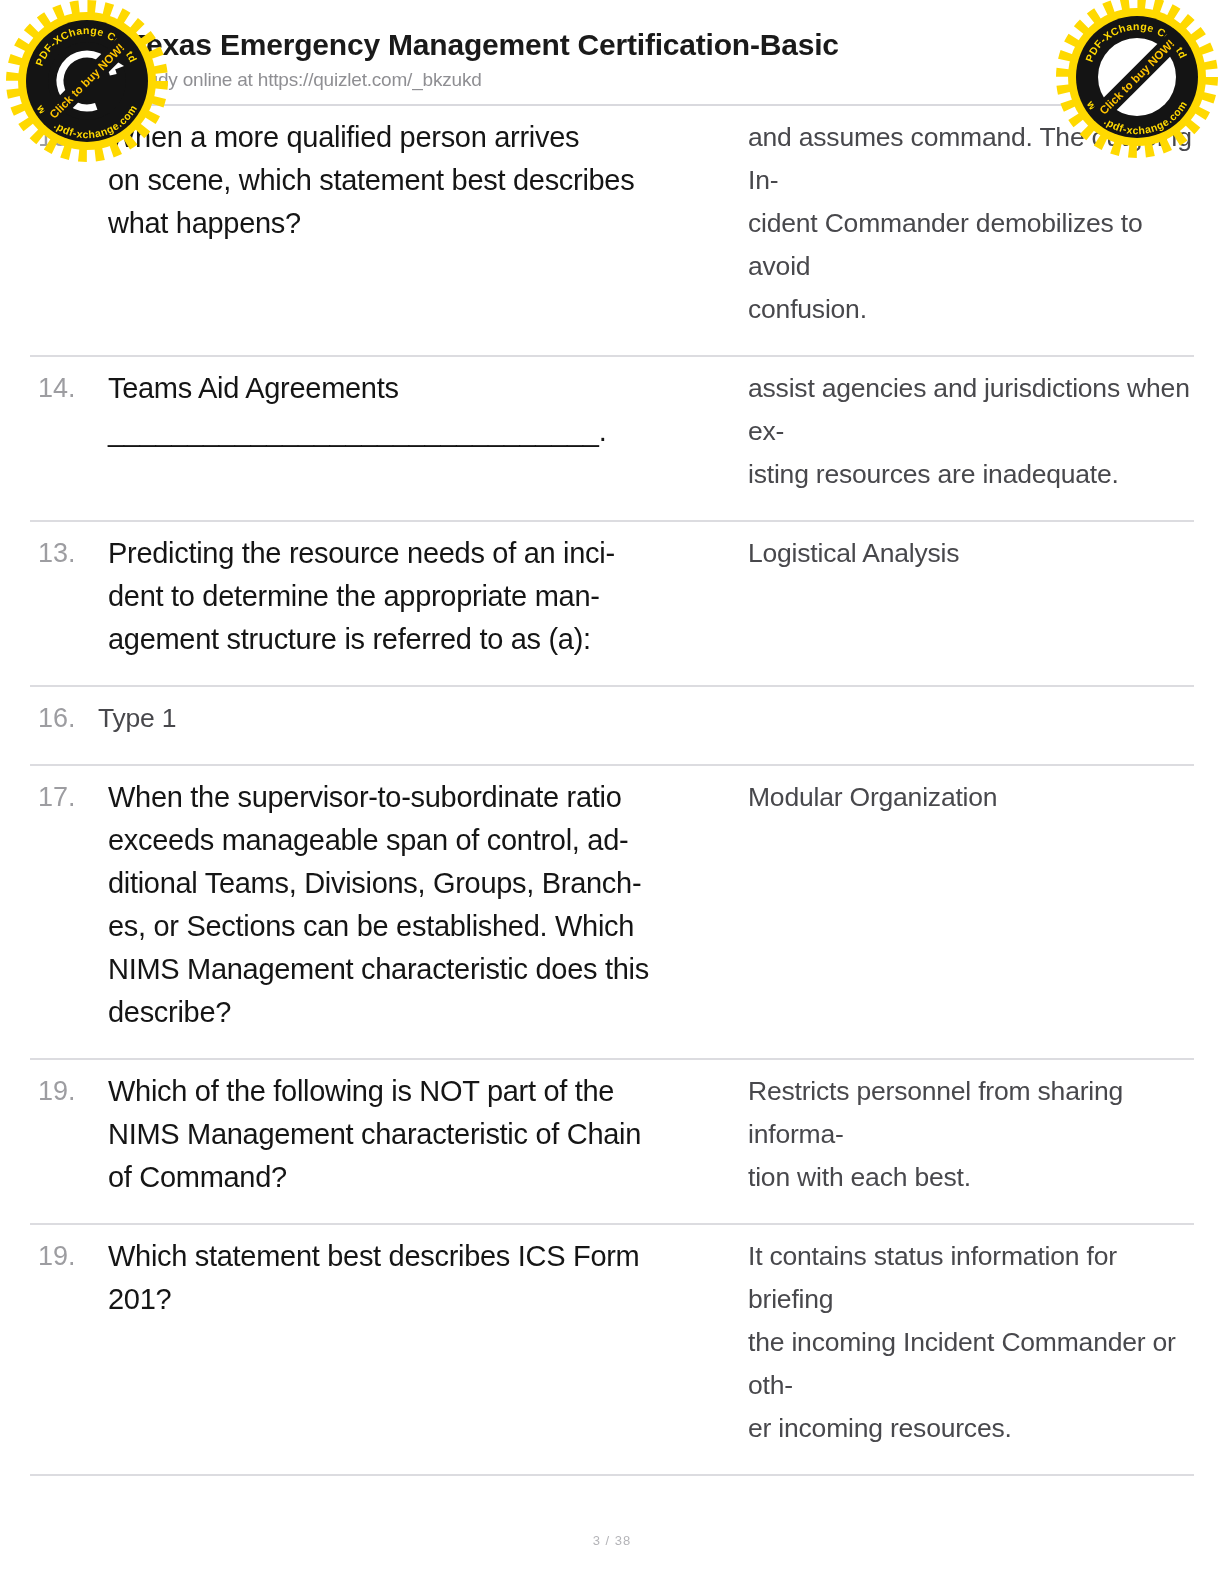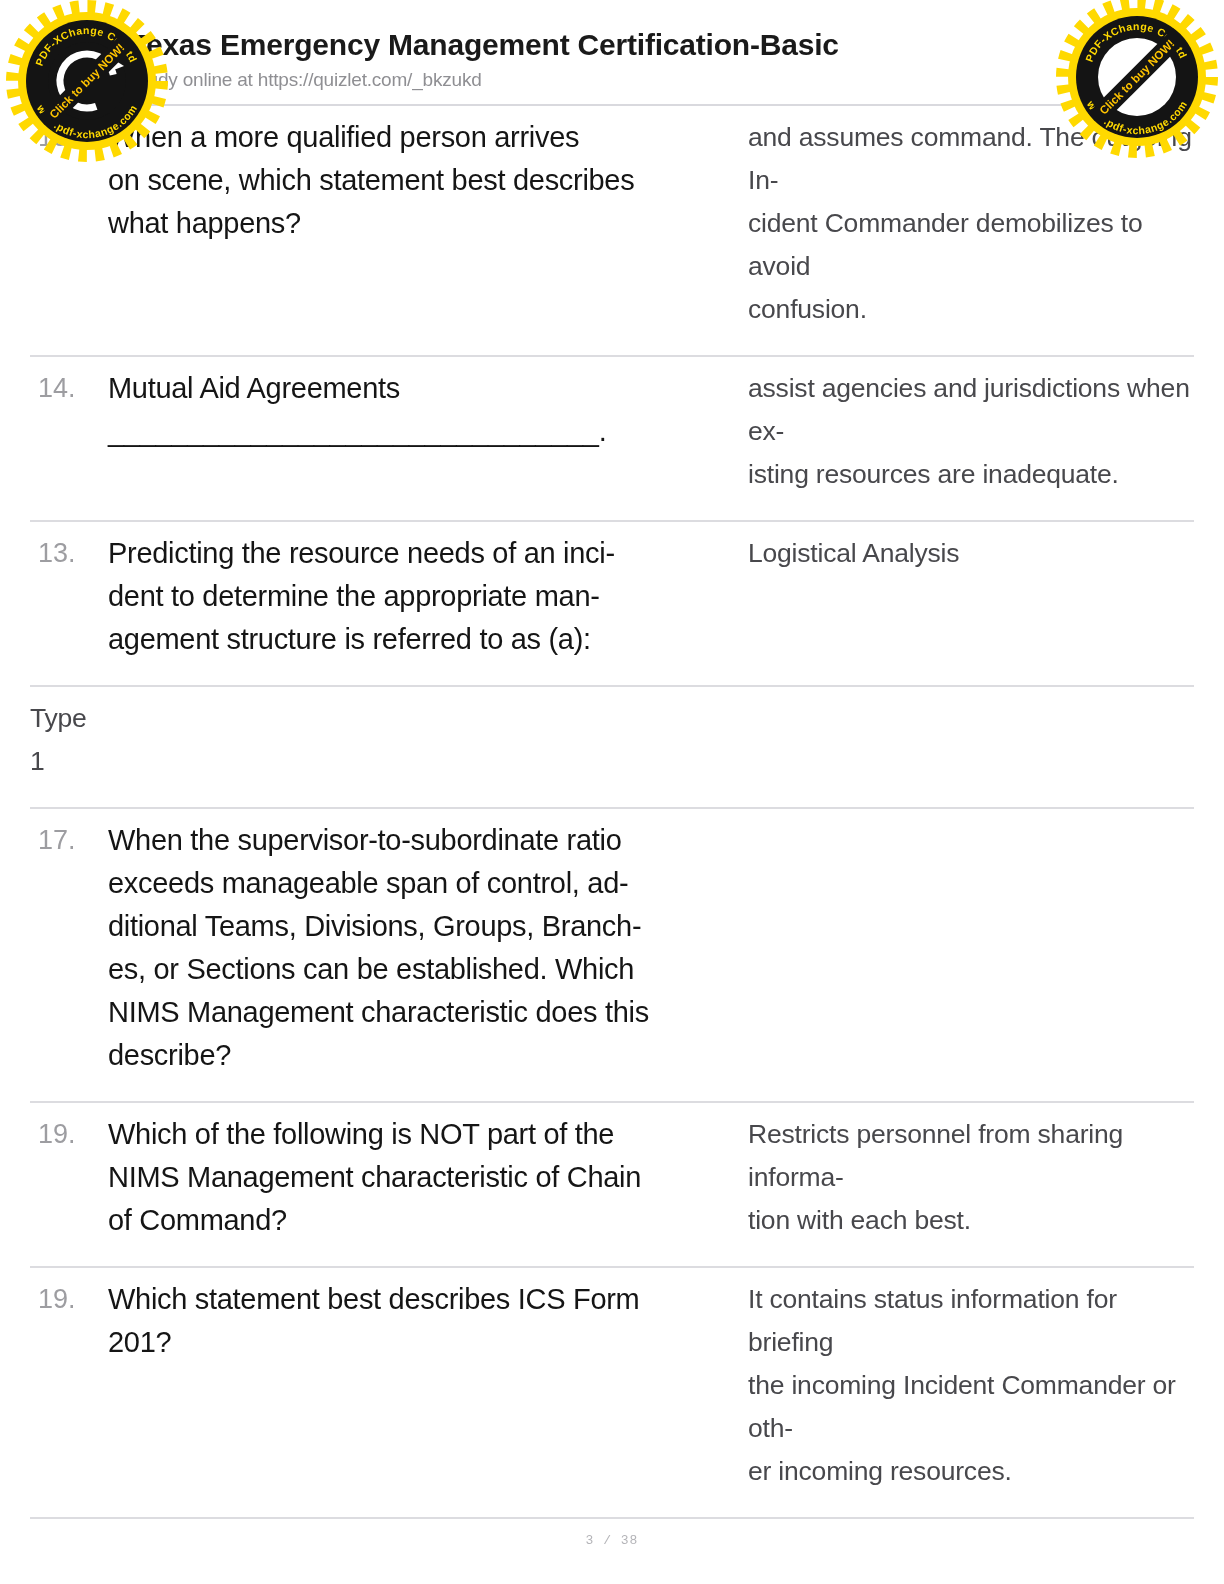--- a/index.html
+++ b/index.html
@@ -25,21 +25,21 @@
     border-bottom:2px solid #dcdce0;
     padding:10px 0 24px 0;
   }
   .q-num  { padding-left:8px; font-size:27px; font-weight:300; color:#9d9da1; line-height:43px; }
   .q-text { padding-left:10px; padding-right:14px; font-size:29px; color:#151515; line-height:43px; white-space:pre-line; letter-spacing:-0.3px; }
   .a-text { font-size:26.5px; font-weight:300; color:#48484c; line-height:43px; white-space:pre-line; letter-spacing:-0.2px; }
 
   
   .page-footer {
     position:absolute; bottom:36px; left:0; width:100%;
-    text-align:center; font-size:13px; color:#b4b4b8; letter-spacing:1px;font-family:Liberation Mono, monospace;
+    text-align:center; font-size:13px; color:#b4b4b8; letter-spacing:1px;
   }
 
   
   .watermark { position:absolute; width:170px; height:170px; z-index:10; }
   .wm-left  { top:-4px; left:2px; }
   .wm-right { top:-8px; left:1052px; }
 </style>
 </head>
 <body>
 
@@ -59,46 +59,48 @@
       <div class="q-text">When a more qualified person arrives
 on scene, which statement best describes
 what happens?</div>
       <div class="a-text">and assumes command. The outgoing In-
 cident Commander demobilizes to avoid
 confusion.</div>
     </div>
 
     <div class="qa-row">
       <div class="q-num">14.</div>
-      <div class="q-text">Mutual Aid Agreements
+      <div class="q-text">Teams Aid Agreements
 _______________________________.</div>
       <div class="a-text">assist agencies and jurisdictions when ex-
 isting resources are inadequate.</div>
     </div>
 
     <div class="qa-row">
       <div class="q-num">13.</div>
       <div class="q-text">Predicting the resource needs of an inci-
 dent to determine the appropriate man-
 agement structure is referred to as (a):</div>
       <div class="a-text">Logistical Analysis</div>
     </div>
 
     <div class="qa-row">
+      <div class="q-num">16.</div>
       <div class="a-text">Type 1</div>
     </div>
 
     <div class="qa-row">
       <div class="q-num">17.</div>
       <div class="q-text">When the supervisor-to-subordinate ratio
 exceeds manageable span of control, ad-
 ditional Teams, Divisions, Groups, Branch-
 es, or Sections can be established. Which
 NIMS Management characteristic does this
 describe?</div>
+      <div class="a-text">Modular Organization</div>
     </div>
 
     <div class="qa-row">
       <div class="q-num">19.</div>
       <div class="q-text">Which of the following is NOT part of the
 NIMS Management characteristic of Chain
 of Command?</div>
       <div class="a-text">Restricts personnel from sharing informa-
 tion with each best.</div>
     </div>

